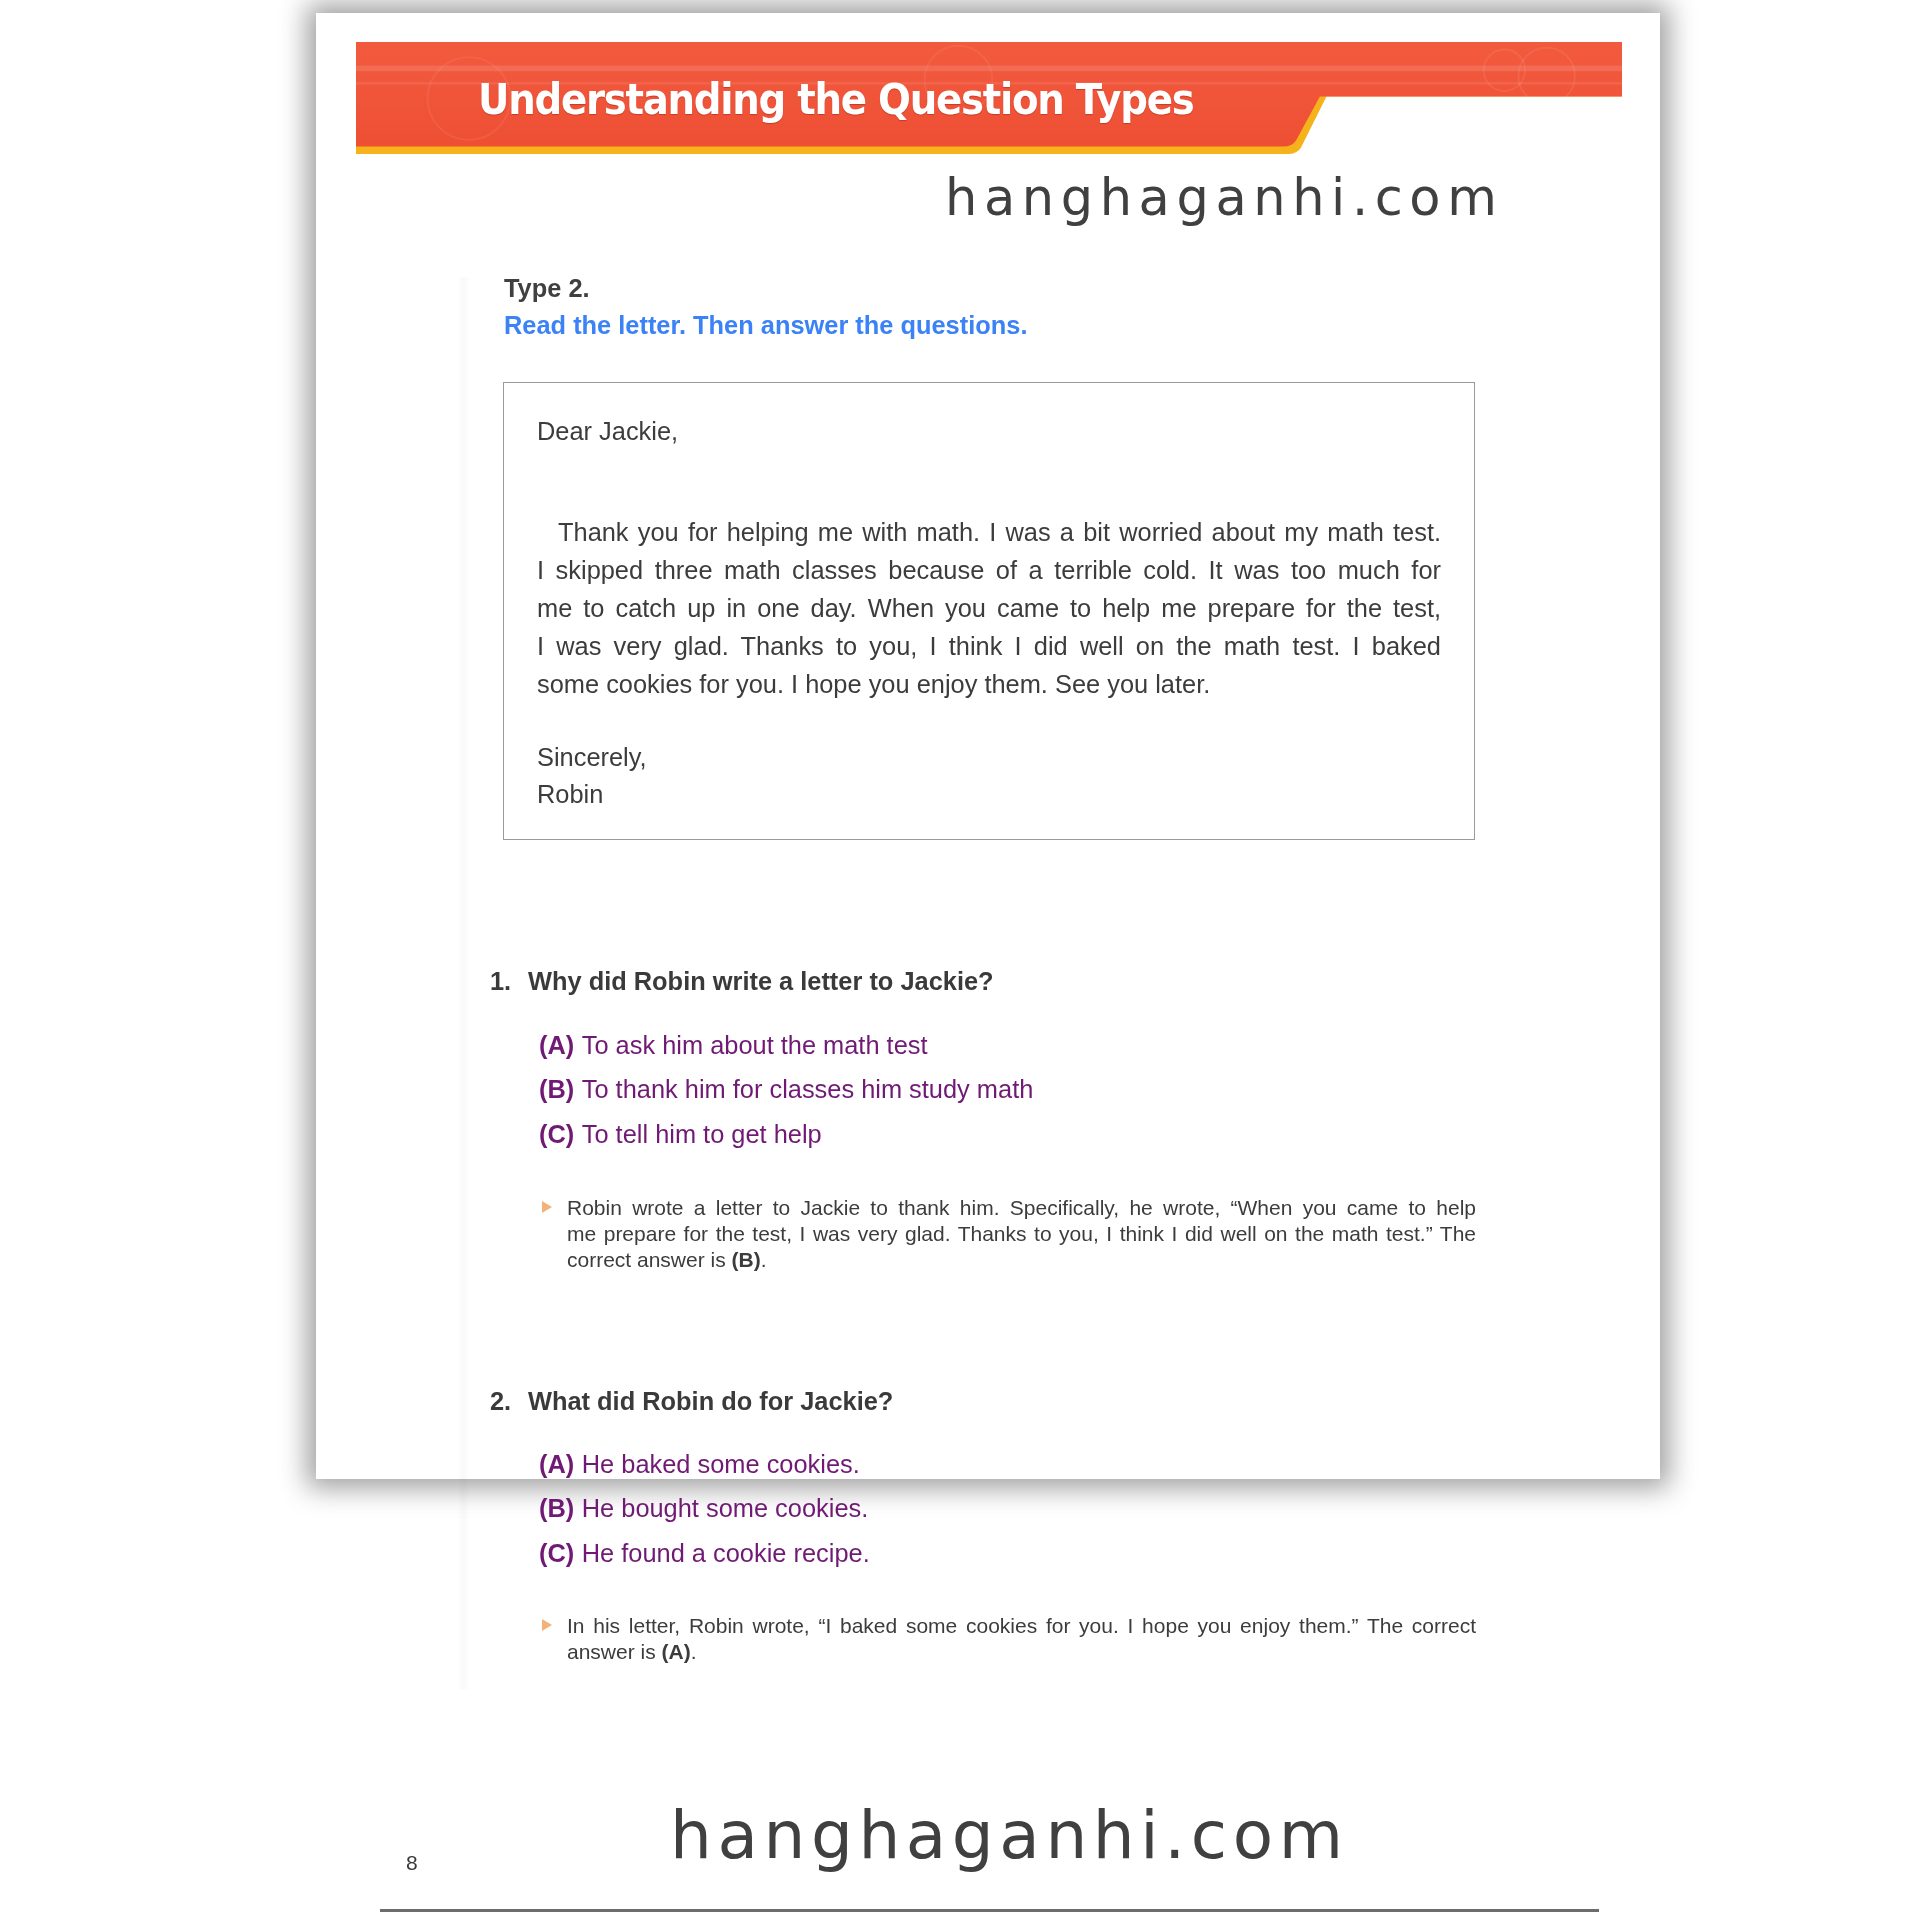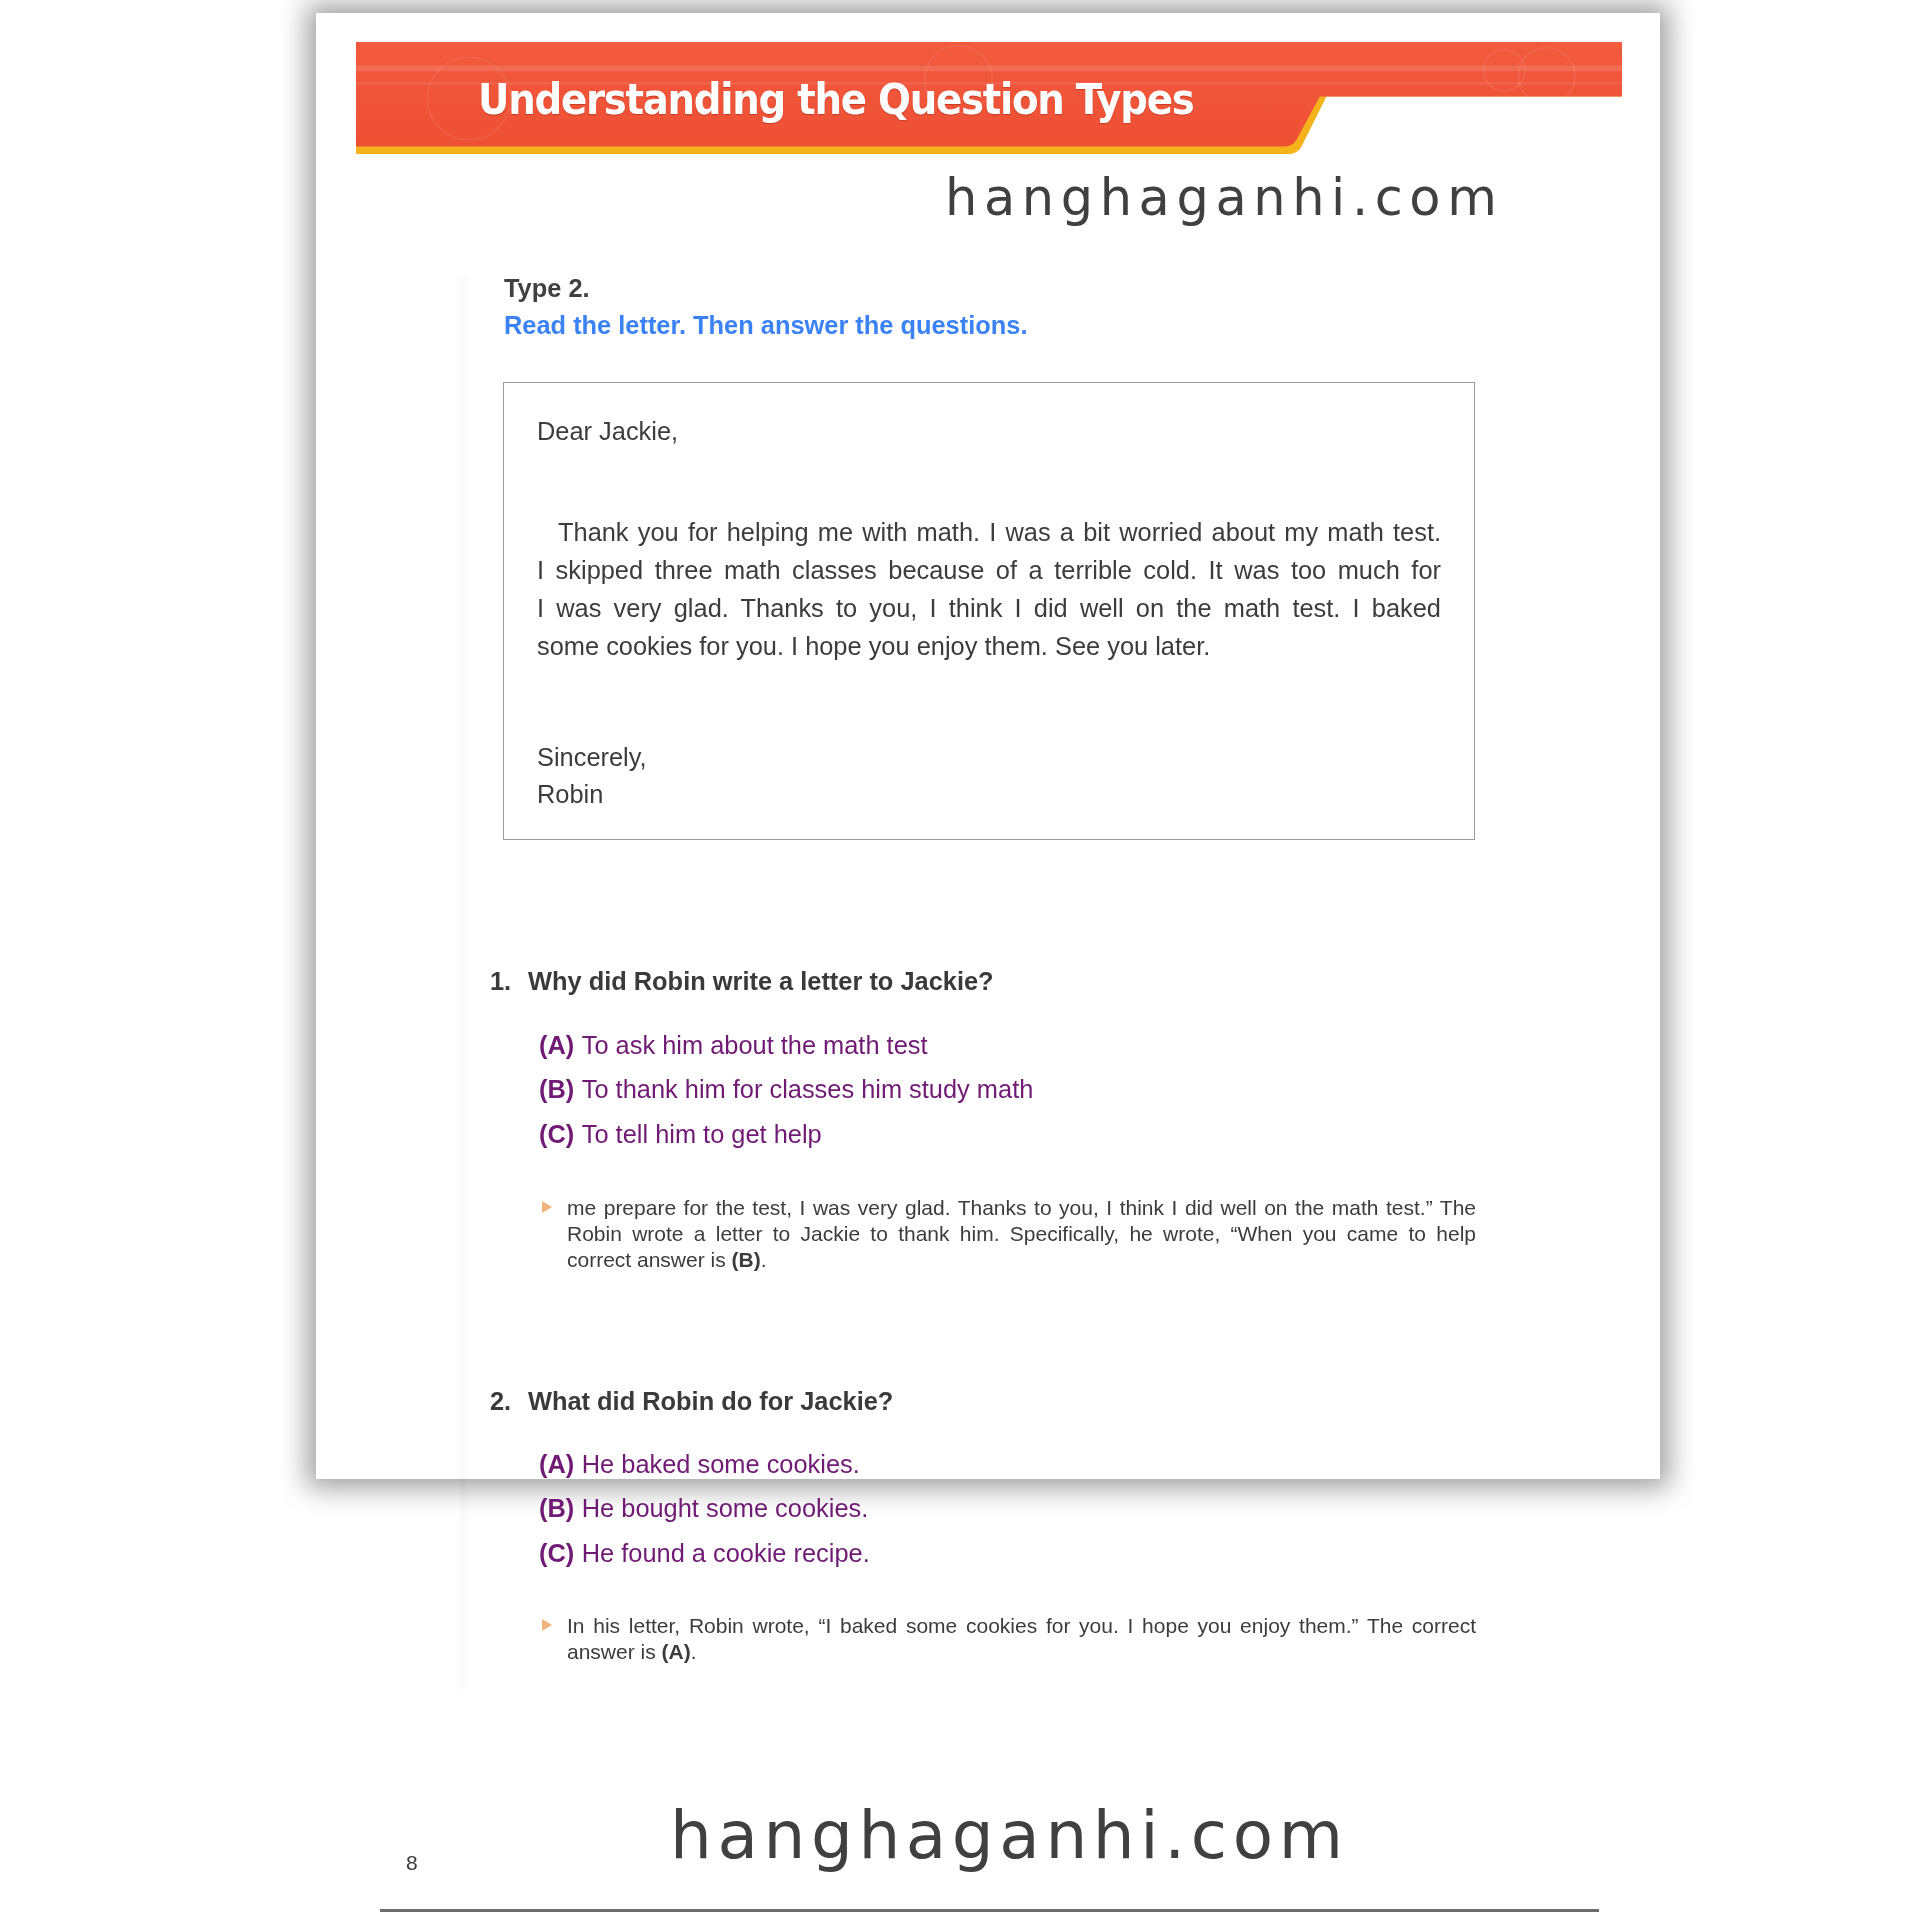--- a/index.html
+++ b/index.html
@@ -237,20 +237,21 @@
   <div class="left-shade"></div>
 
   <div class="type-label">Type 2.</div>
   <div class="instruction">Read the letter. Then answer the questions.</div>
 
   <div class="letter-box">
     <div class="letter-text letter-greeting">Dear Jackie,</div>
     <div class="letter-body">
       <span class="line indent">Thank you for helping me with math. I was a bit worried about my math test.</span>
       <span class="line">I skipped three math classes because of a terrible cold. It was too much for</span>
+      <span class="line">me to catch up in one day. When you came to help me prepare for the test,</span>
       <span class="line">I was very glad. Thanks to you, I think I did well on the math test. I baked</span>
       <span class="line last">some cookies for you. I hope you enjoy them. See you later.</span>
     </div>
     <div class="letter-text letter-closing">Sincerely,</div>
     <div class="letter-text letter-signature">Robin</div>
   </div>
 
   <div class="question" style="top:954px;">
     <span class="qnum">1.</span><span>Why did Robin write a letter to Jackie?</span>
   </div>
@@ -258,22 +259,22 @@
     <span class="opt-letter">(A)</span><span>To ask him about the math test</span>
   </div>
   <div class="option" style="top:1062px;">
     <span class="opt-letter">(B)</span><span>To thank him for classes him study math</span>
   </div>
   <div class="option" style="top:1107px;">
     <span class="opt-letter">(C)</span><span>To tell him to get help</span>
   </div>
   <div class="arrow-icon" style="left:226px; top:1188px;"></div>
   <div class="explanation" style="top:1182px;">
+    <span class="line">Robin wrote a letter to Jackie to thank him. Specifically, he wrote, “When you came to help</span>
     <span class="line">me prepare for the test, I was very glad. Thanks to you, I think I did well on the math test.” The</span>
-    <span class="line">Robin wrote a letter to Jackie to thank him. Specifically, he wrote, “When you came to help</span>
     <span class="line last"><span>correct answer is </span><b>(B)</b><span>.</span></span>
   </div>
 
   <div class="question" style="top:1374px;">
     <span class="qnum">2.</span><span>What did Robin do for Jackie?</span>
   </div>
   <div class="option" style="top:1437px;">
     <span class="opt-letter">(A)</span><span>He baked some cookies.</span>
   </div>
   <div class="option" style="top:1481px;">

